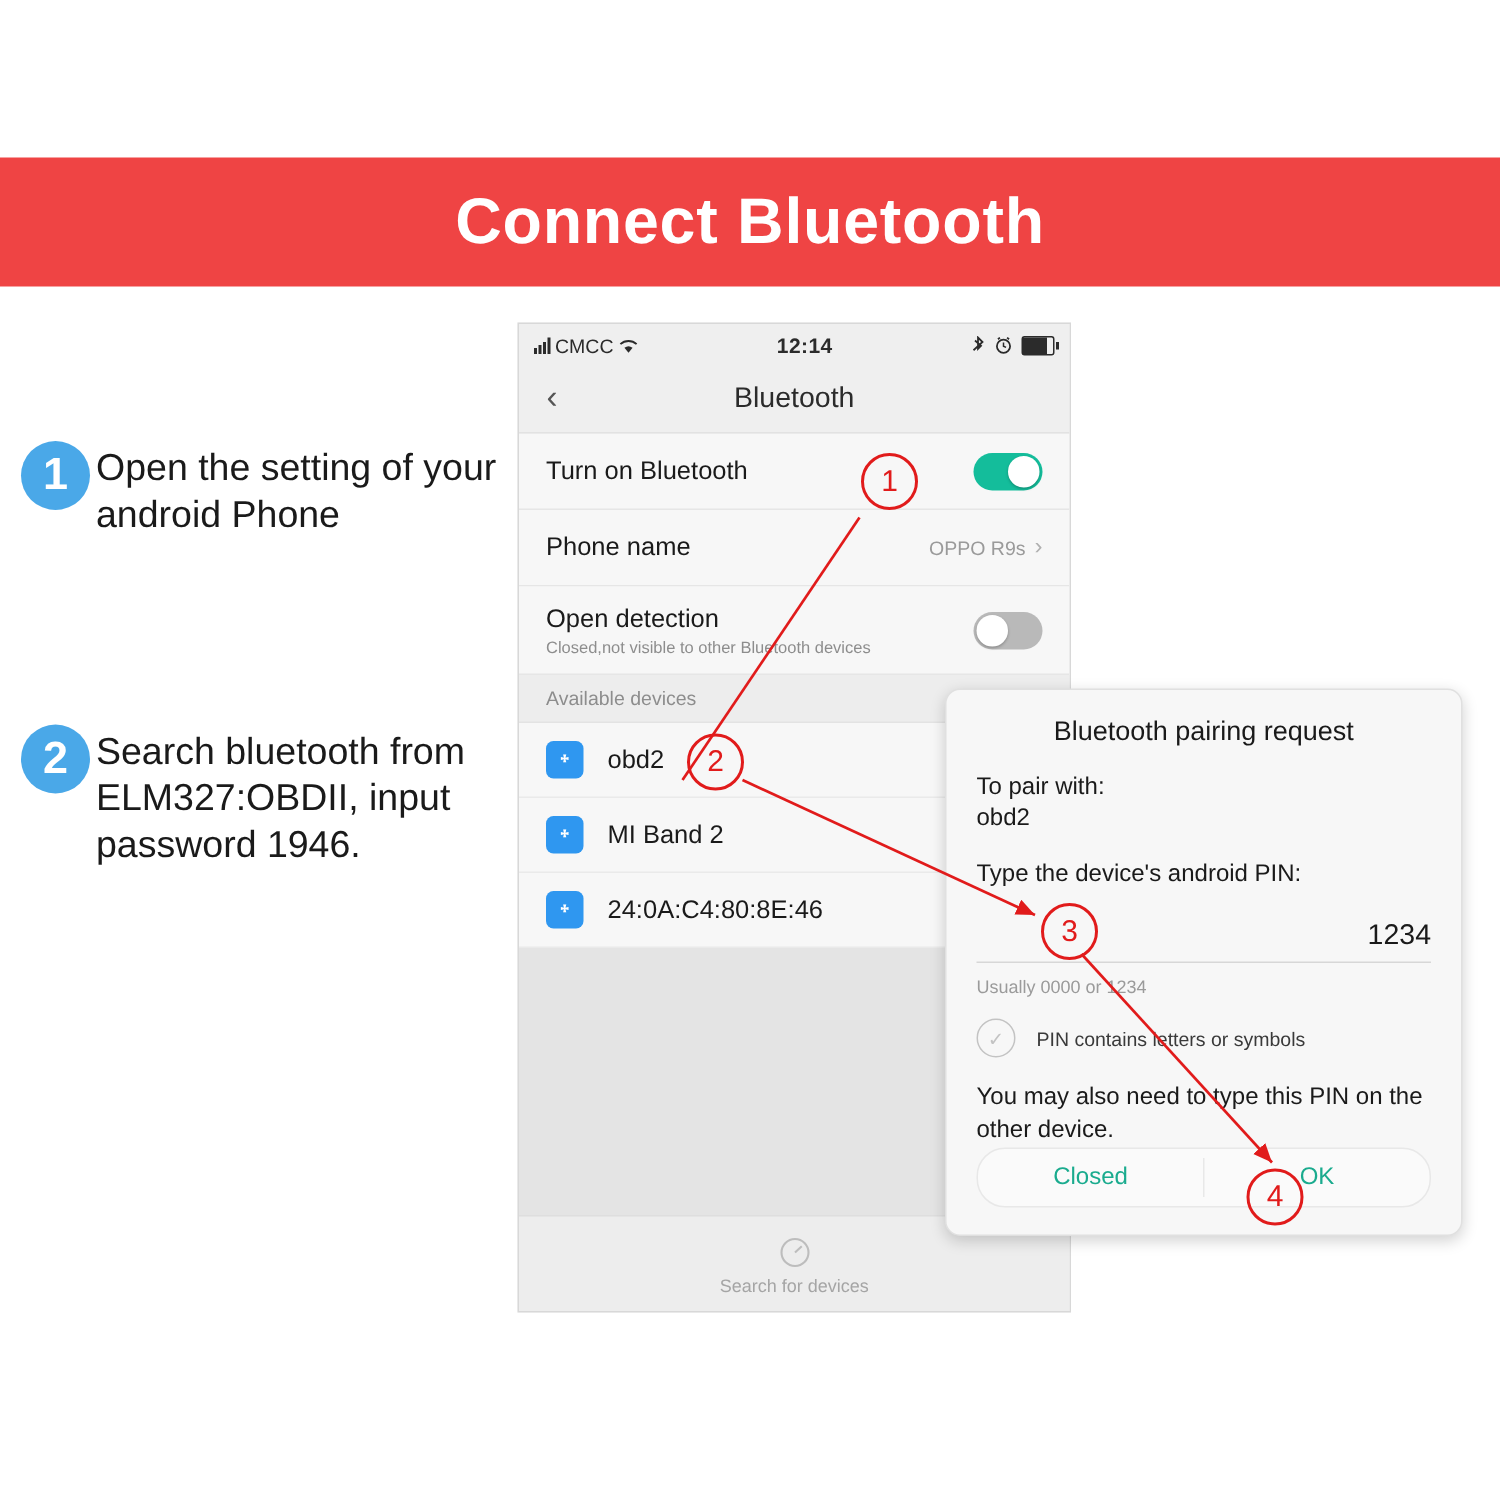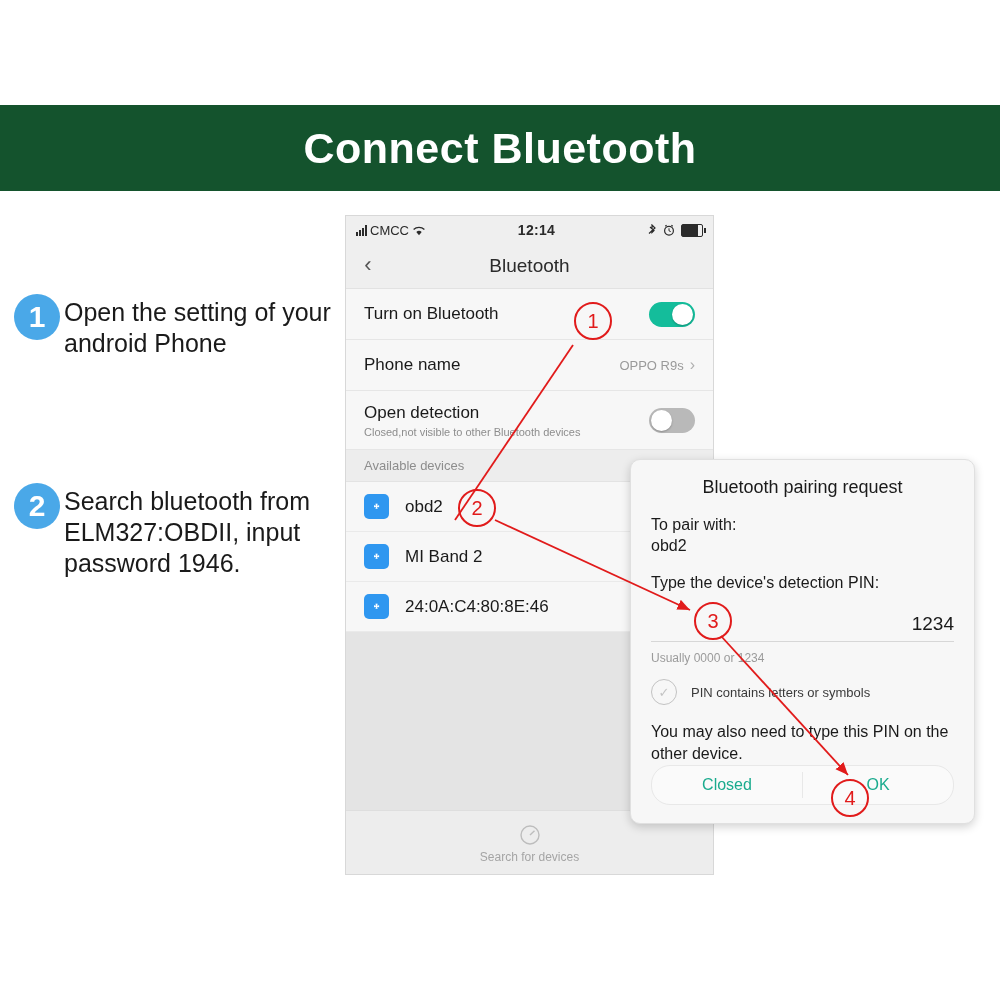--- a/index.html
+++ b/index.html
@@ -5,21 +5,21 @@
   html,body{margin:0;padding:0;}
   body{
     width:1000px;height:1000px;position:relative;overflow:hidden;
     background:#ffffff;
     font-family:"Liberation Sans","DejaVu Sans",sans-serif;
     color:#1a1a1a;
   }
   
   #banner{
     position:absolute;left:0;top:105px;width:1000px;height:86px;
-    background:#14532d;display:flex;align-items:center;justify-content:center;
+    background:#ef4444;display:flex;align-items:center;justify-content:center;
   }
   #banner-title{
     color:#ffffff;font-size:43px;font-weight:bold;letter-spacing:.5px;
   }
   
   .step{position:absolute;display:flex;align-items:flex-start;}
   .step-badge{
     width:46px;height:46px;border-radius:50%;background:#4aa8e8;
     color:#ffffff;font-size:30px;font-weight:bold;
     display:flex;align-items:center;justify-content:center;flex:none;
@@ -233,21 +233,21 @@
 </div>
 
 <div id="dialog">
   <div id="dlg-title">Bluetooth pairing request</div>
 
   <div class="dlg-p">
     <div>To pair with:</div>
     <div>obd2</div>
   </div>
 
-  <div class="dlg-p">Type the device's detection PIN:</div>
+  <div class="dlg-p">Type the device's android PIN:</div>
 
   <div id="dlg-pin">1234</div>
   <div id="dlg-hint">Usually 0000 or 1234</div>
 
   <div id="dlg-check">
     <span class="check-circle">✓</span>
     <span id="dlg-check-label">PIN contains letters or symbols</span>
   </div>
 
   <div id="dlg-note">You may also need to type this PIN on the other device.</div>

